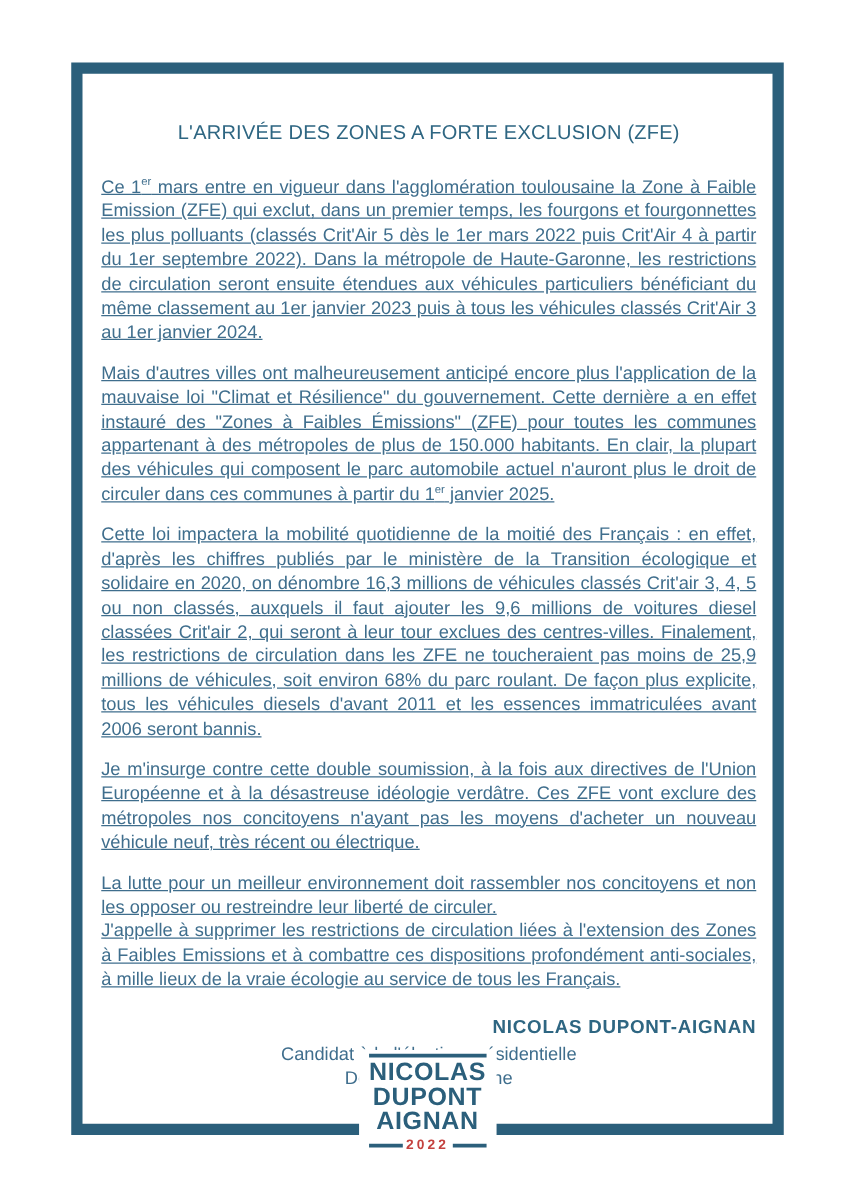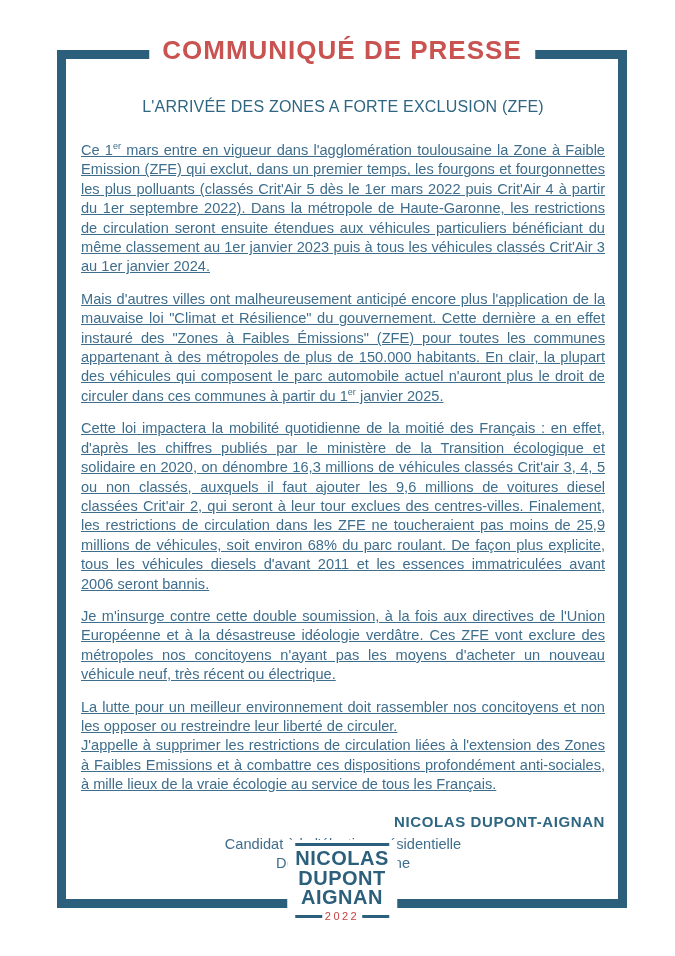--- a/index.html
+++ b/index.html
@@ -83,37 +83,34 @@
     font-weight:bold;
     font-size:20px;
     line-height:19.5px;
     letter-spacing:0.5px;
     white-space:nowrap;
   }
   .logo-year-row{display:flex;align-items:center;margin-top:3px;}
   .yr-rule{flex:1;height:3px;background:#2b5f7b;}
   .yr{
     color:#c4423f;
-    font-weight:normal;
+    font-weight:bold;
     font-size:11px;
     letter-spacing:2.5px;
     padding:0 3px;
     line-height:11px;
   }
 </style>
 </head>
 <body>
 
 <div class="page">
 
   <div class="frame"></div>
 
-  <div class="banner">
-    <span>COMMUNIQUÉ DE PRESSE</span>
-  </div>
 
   <div class="content">
     <h1 class="doc-title">L'ARRIVÉE DES ZONES A FORTE EXCLUSION (ZFE)</h1>
 
     <p><span>Ce 1</span><sup>er</sup><span> mars entre en vigueur dans l'agglomération toulousaine la Zone à Faible Emission (ZFE) qui exclut, dans un premier temps, les fourgons et fourgonnettes les plus polluants (classés Crit'Air 5 dès le 1er mars 2022 puis Crit'Air 4 à partir du 1er septembre 2022). Dans la métropole de Haute-Garonne, les restrictions de circulation seront ensuite étendues aux véhicules particuliers bénéficiant du même classement au 1er janvier 2023 puis à tous les véhicules classés Crit'Air 3 au 1er janvier 2024.</span></p>
 
     <p><span>Mais d'autres villes ont malheureusement anticipé encore plus l'application de la mauvaise loi "Climat et Résilience" du gouvernement. Cette dernière a en effet instauré des "Zones à Faibles Émissions" (ZFE) pour toutes les communes appartenant à des métropoles de plus de 150.000 habitants. En clair, la plupart des véhicules qui composent le parc automobile actuel n'auront plus le droit de circuler dans ces communes à partir du 1</span><sup>er</sup><span> janvier 2025.</span></p>
 
     <p>Cette loi impactera la mobilité quotidienne de la moitié des Français : en effet, d'après les chiffres publiés par le ministère de la Transition écologique et solidaire en 2020, on dénombre 16,3 millions de véhicules classés Crit'air 3, 4, 5 ou non classés, auxquels il faut ajouter les 9,6 millions de voitures diesel classées Crit'air 2, qui seront à leur tour exclues des centres-villes. Finalement, les restrictions de circulation dans les ZFE ne toucheraient pas moins de 25,9 millions de véhicules, soit environ 68% du parc roulant. De façon plus explicite, tous les véhicules diesels d'avant 2011 et les essences immatriculées avant 2006 seront bannis.</p>
 

